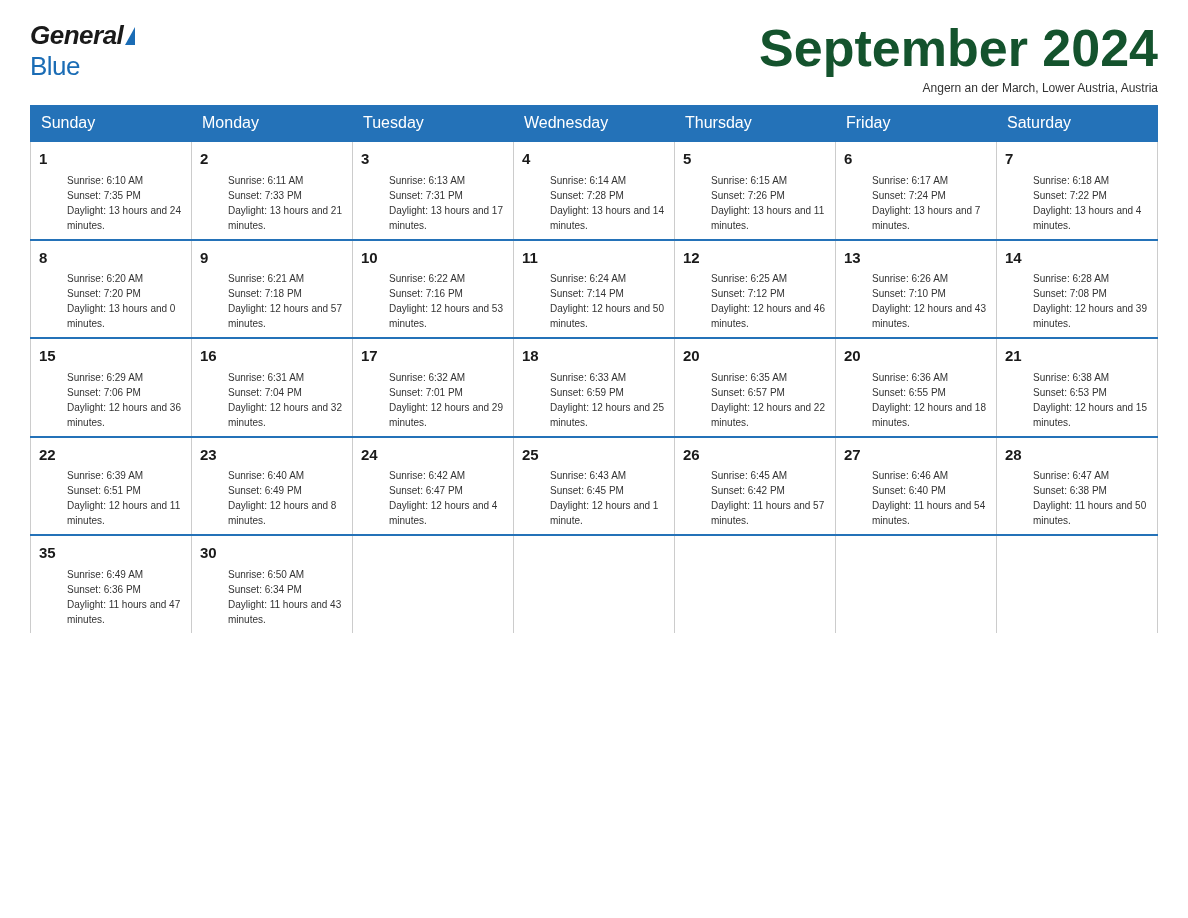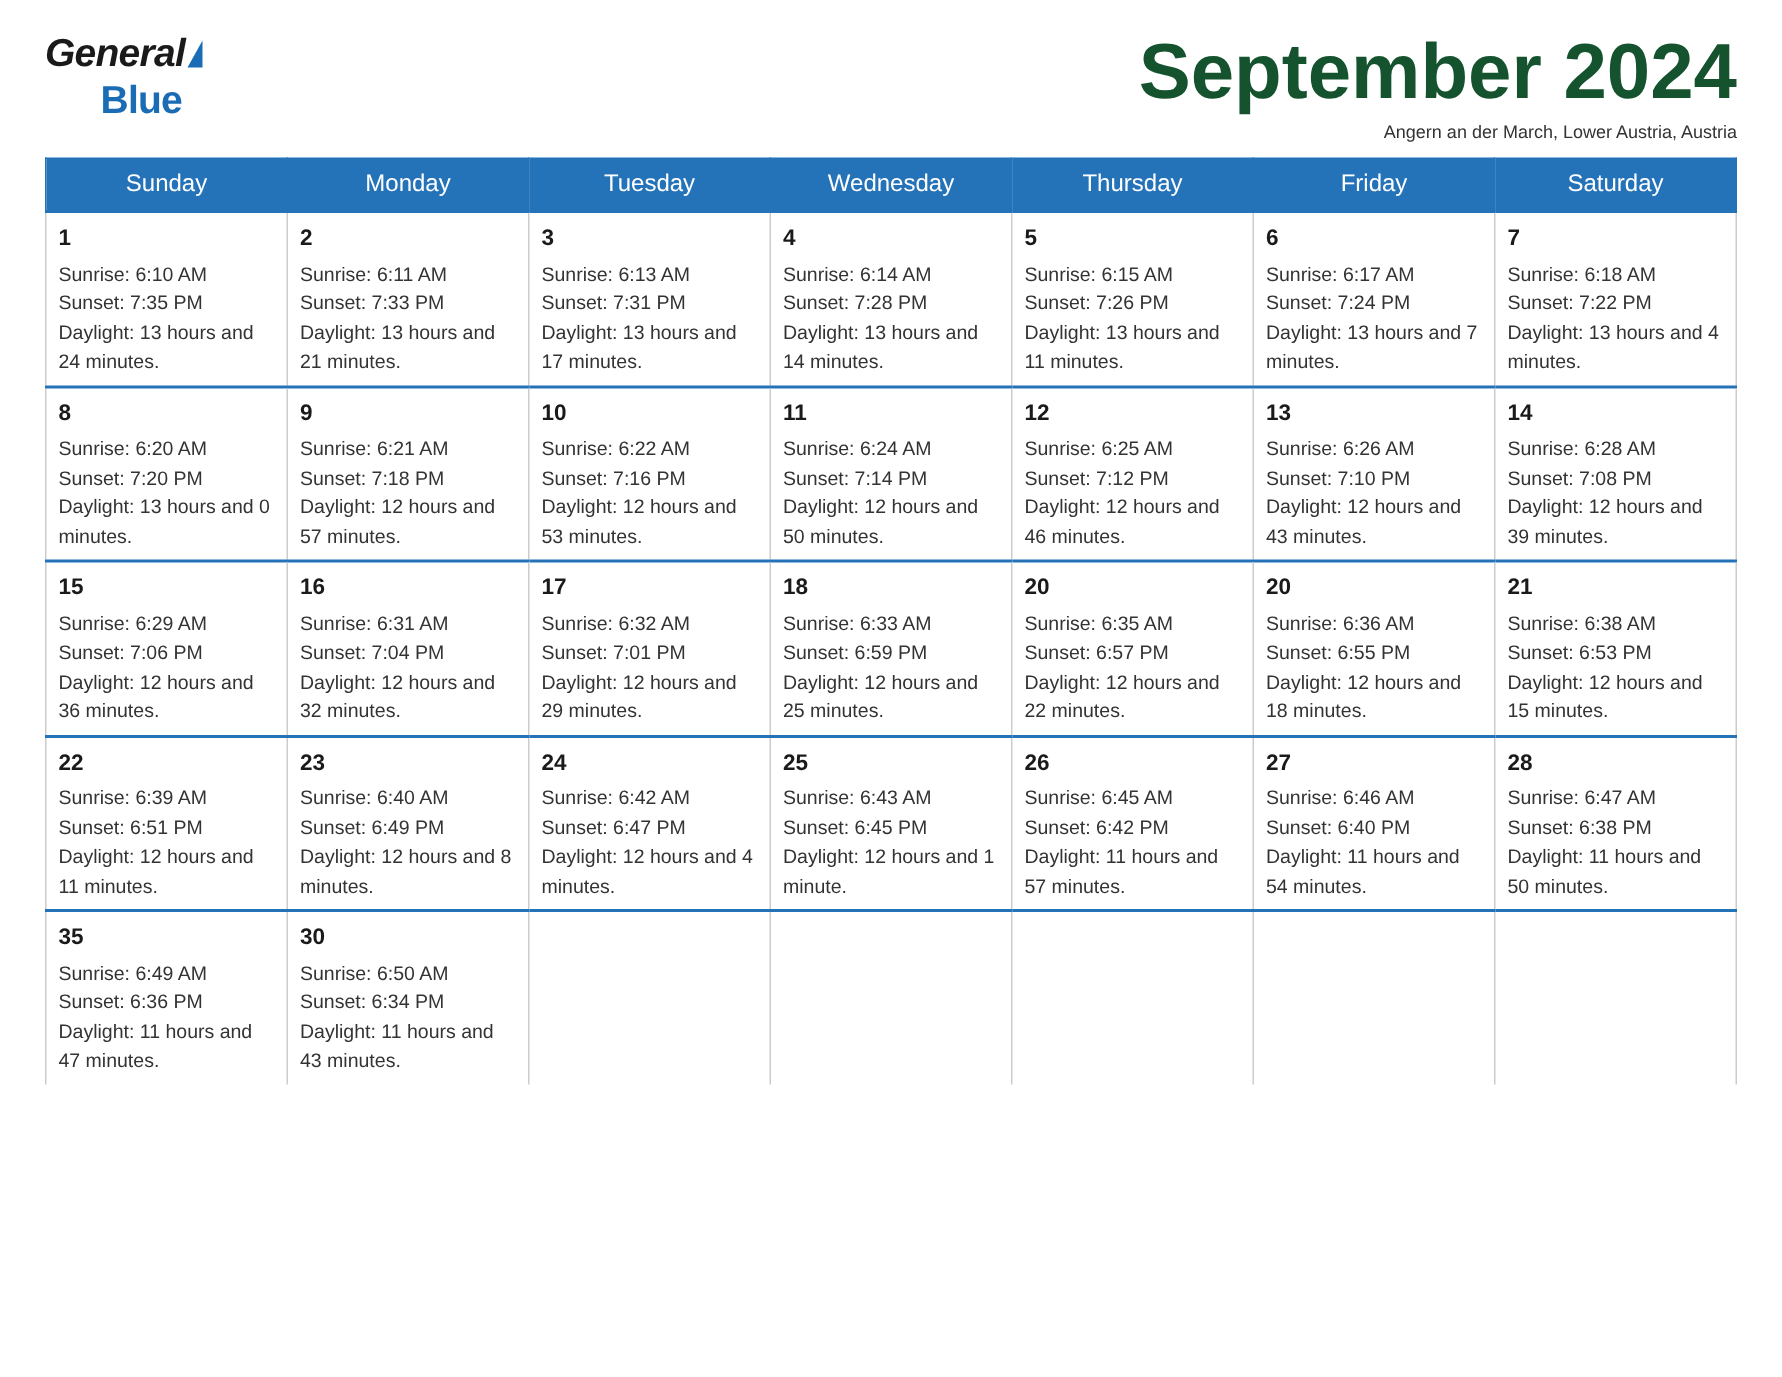--- a/index.html
+++ b/index.html
@@ -23,24 +23,23 @@
       align-items: flex-start;
     }
     .logo-general {
       font-size: 26px;
       font-weight: bold;
       color: #1a1a1a;
       letter-spacing: -0.5px;
     }
     .logo-blue {
       font-size: 26px;
-      font-weight: bold;
+      font-weight: normal;
       color: #1a6cb5;
       letter-spacing: -0.5px;
-      margin-left: 37px;
     }
     .logo-triangle {
       display: inline-block;
       width: 0;
       height: 0;
       border-left: 10px solid transparent;
       border-bottom: 18px solid #1a6cb5;
       margin-left: 2px;
       vertical-align: middle;
     }
@@ -67,42 +66,43 @@
       width: 100%;
       border-collapse: collapse;
       margin-top: 10px;
     }
     .calendar th {
       background-color: #2472b8;
       color: #fff;
       font-size: 16px;
       font-weight: normal;
       padding: 8px 10px;
-      text-align: center;
+      text-align: left;
       border: 1px solid #2472b8;
     }
     .calendar td {
       border: 1px solid #ccc;
       vertical-align: top;
       padding: 6px 8px;
       width: calc(100% / 7);
       font-size: 13px;
       line-height: 1.5;
     }
     .calendar td .day-num {
       font-size: 15px;
       font-weight: bold;
       color: #1a1a1a;
       display: block;
       margin-bottom: 2px;
     }
     .calendar td .day-info {
       color: #333;
-      font-size: 13px;
+      font-size: 10px;
       line-height: 1.5;
+      margin-left: 28px;
     }
     .calendar tr td {
       border-top: 2px solid #2472b8;
     }
     .calendar tr td + td {
       border-top: 2px solid #2472b8;
     }
     .calendar tbody tr:first-child td {
       border-top: 2px solid #2472b8;
     }

